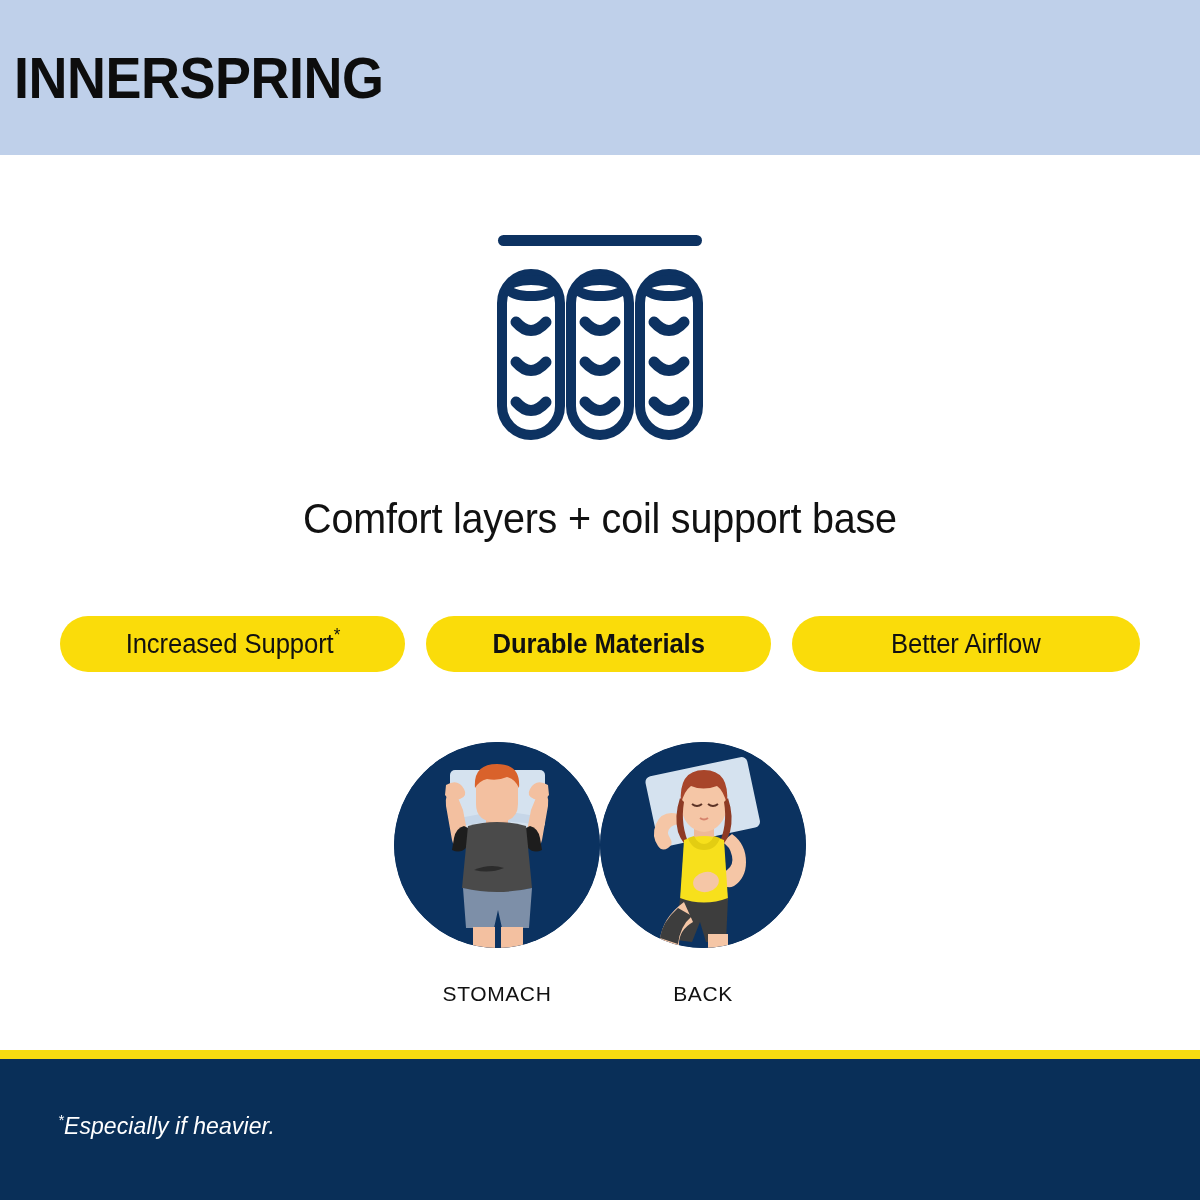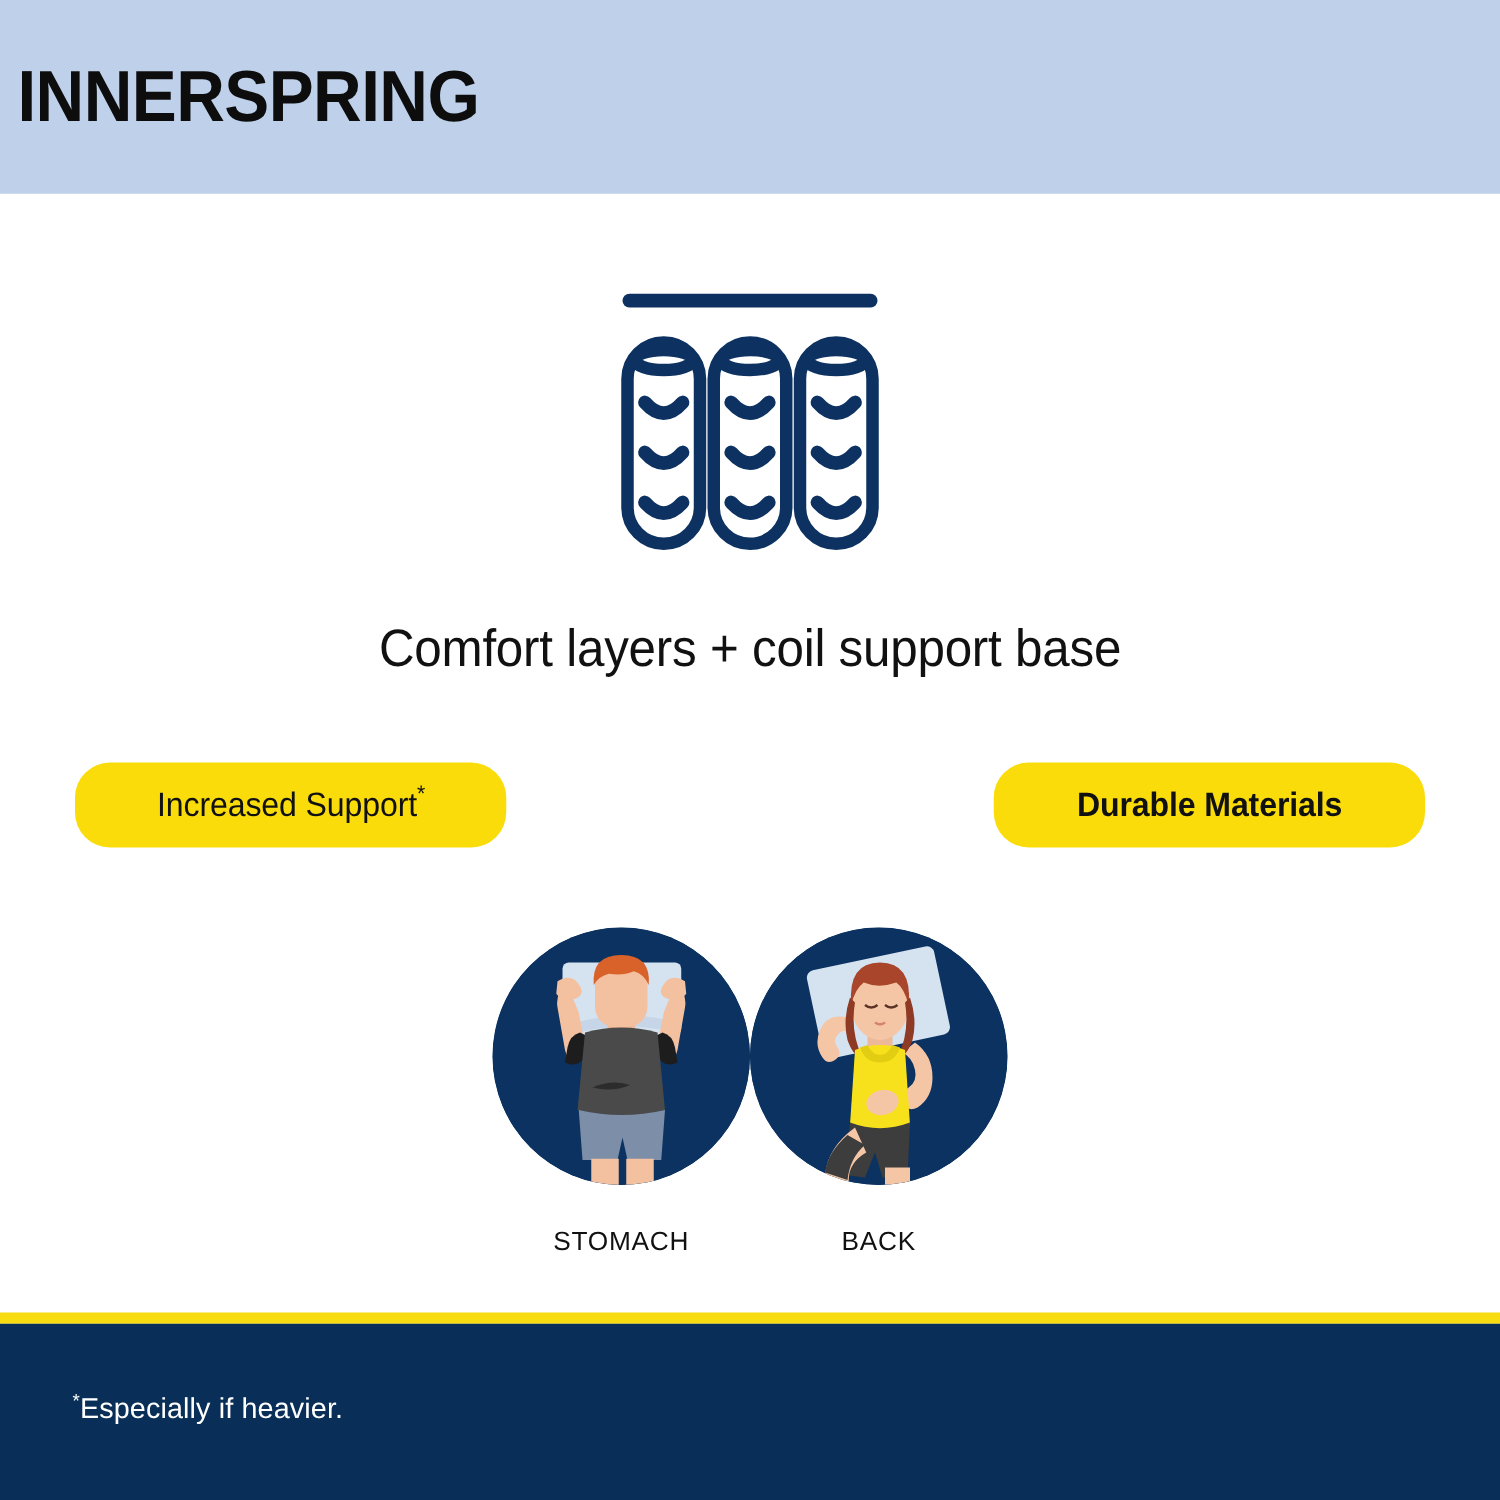--- a/index.html
+++ b/index.html
@@ -73,21 +73,21 @@
   .pills {
     position: absolute;
     left: 60px; top: 616px;
     width: 1080px;
     height: 56px;
     display: flex;
     justify-content: space-between;
     align-items: center;
   }
   .pill {
-    height: 68px;
+    height: 56px;
     border-radius: 28px;
     background: #fadc0a;
     display: flex;
     align-items: center;
     justify-content: center;
     color: #111111;
     font-family: "Liberation Sans", sans-serif;
     font-weight: 400;
     font-size: 27px;
     letter-spacing: -0.1px;
@@ -151,20 +151,21 @@
     left: 0; top: 1059px;
     width: 1200px;
     height: 141px;
     background: #092f58;
   }
   .footnote {
     position: absolute;
     left: 58px;
     top: 1113px;
     font-family: "Liberation Sans", sans-serif;
+    font-style: italic;
     font-weight: 300;
     font-size: 23px;
     color: #ffffff;
     letter-spacing: 0.1px;
   }
   .footnote-star {
     font-size: 15px;
     vertical-align: super;
     line-height: 0;
   }
@@ -219,20 +220,23 @@
 
   <div class="pills">
     <div class="pill pill-1">
       <span class="pill-label">
         <span>Increased Support</span><span class="pill-star">*</span>
       </span>
     </div>
     <div class="pill pill-2">
       <span class="pill-label">Durable Materials</span>
     </div>
+    <div class="pill pill-3">
+      <span class="pill-label">Better Airflow</span>
+    </div>
   </div>
 
   <div class="positions">
 
     <div class="position">
       <div class="position-circle">
         <svg width="206" height="206" viewBox="0 0 206 206">
           <circle cx="103" cy="103" r="103" fill="#0b3260"></circle>
 
           <rect x="56" y="28" width="95" height="58" rx="5" fill="#d5e2ef"></rect>

